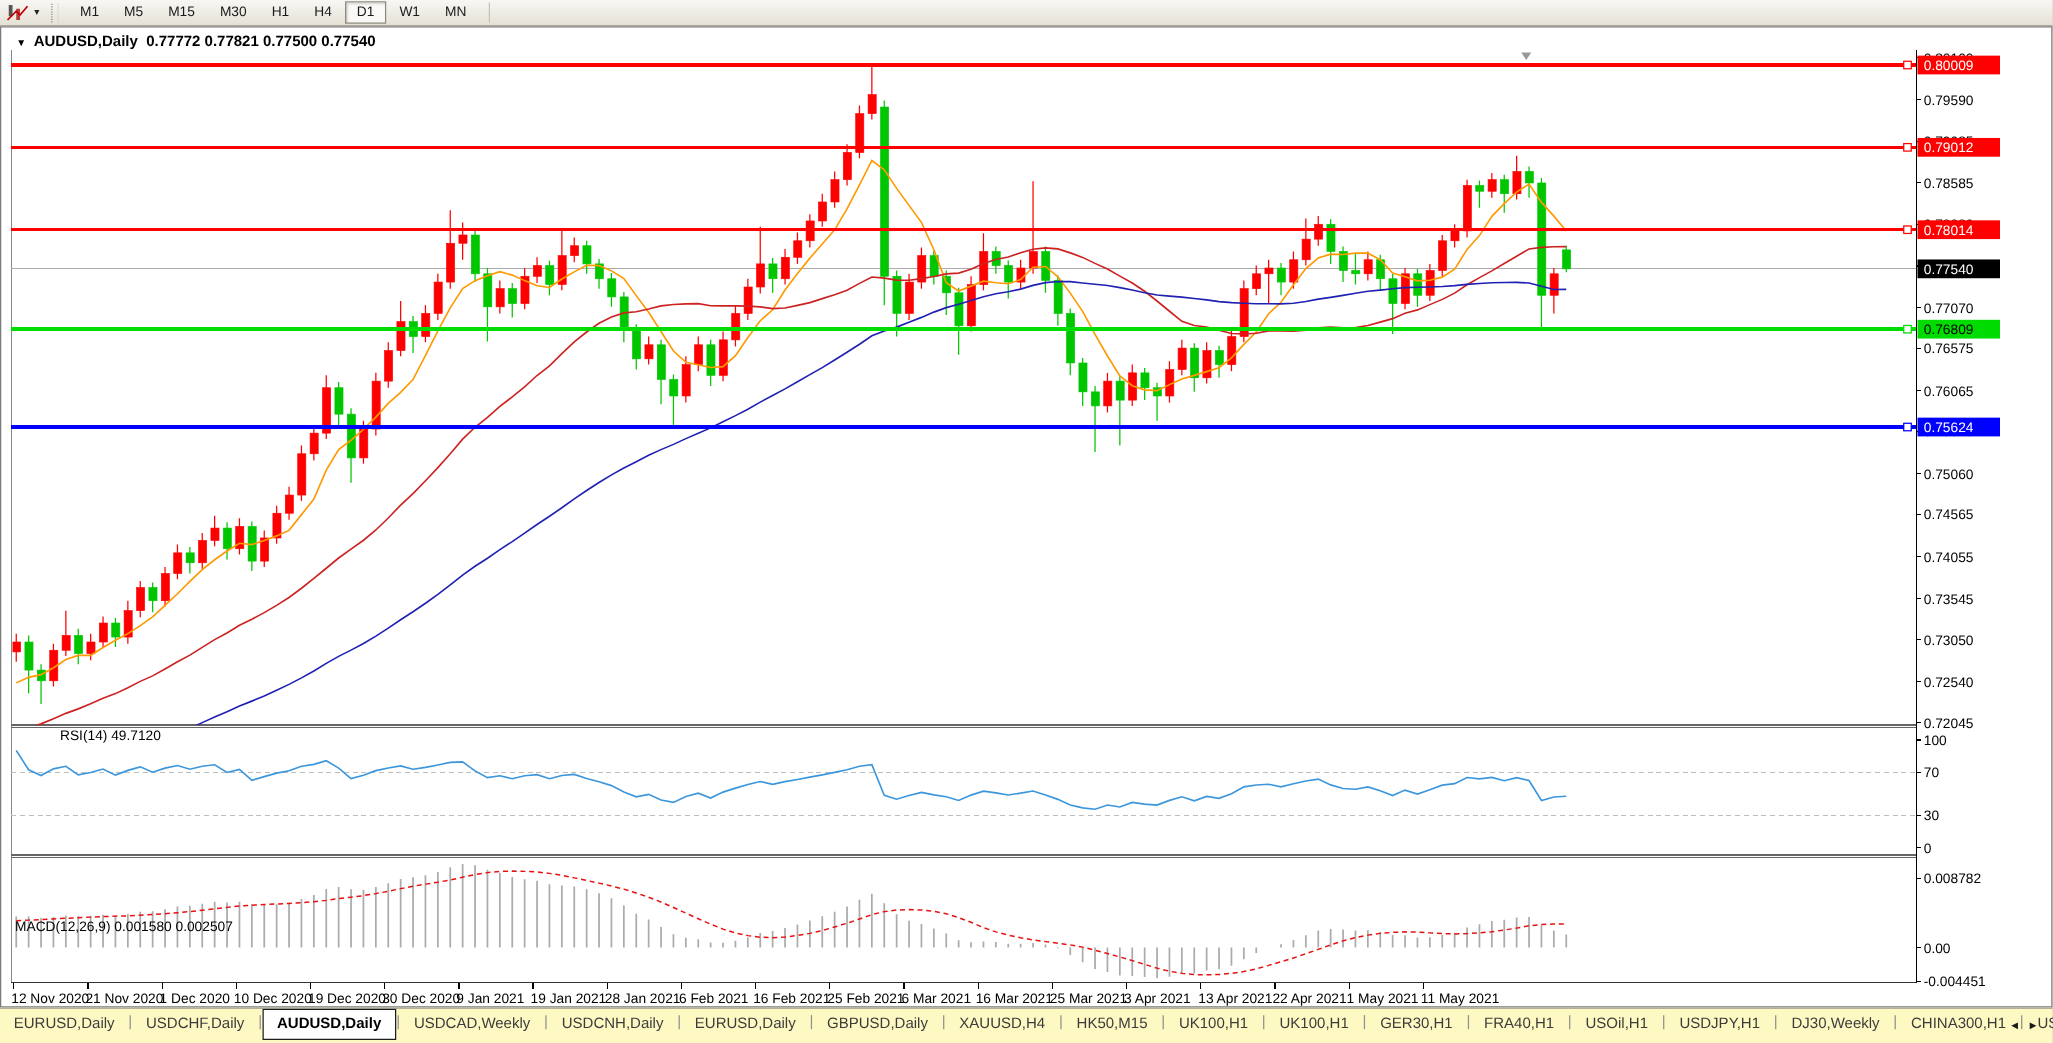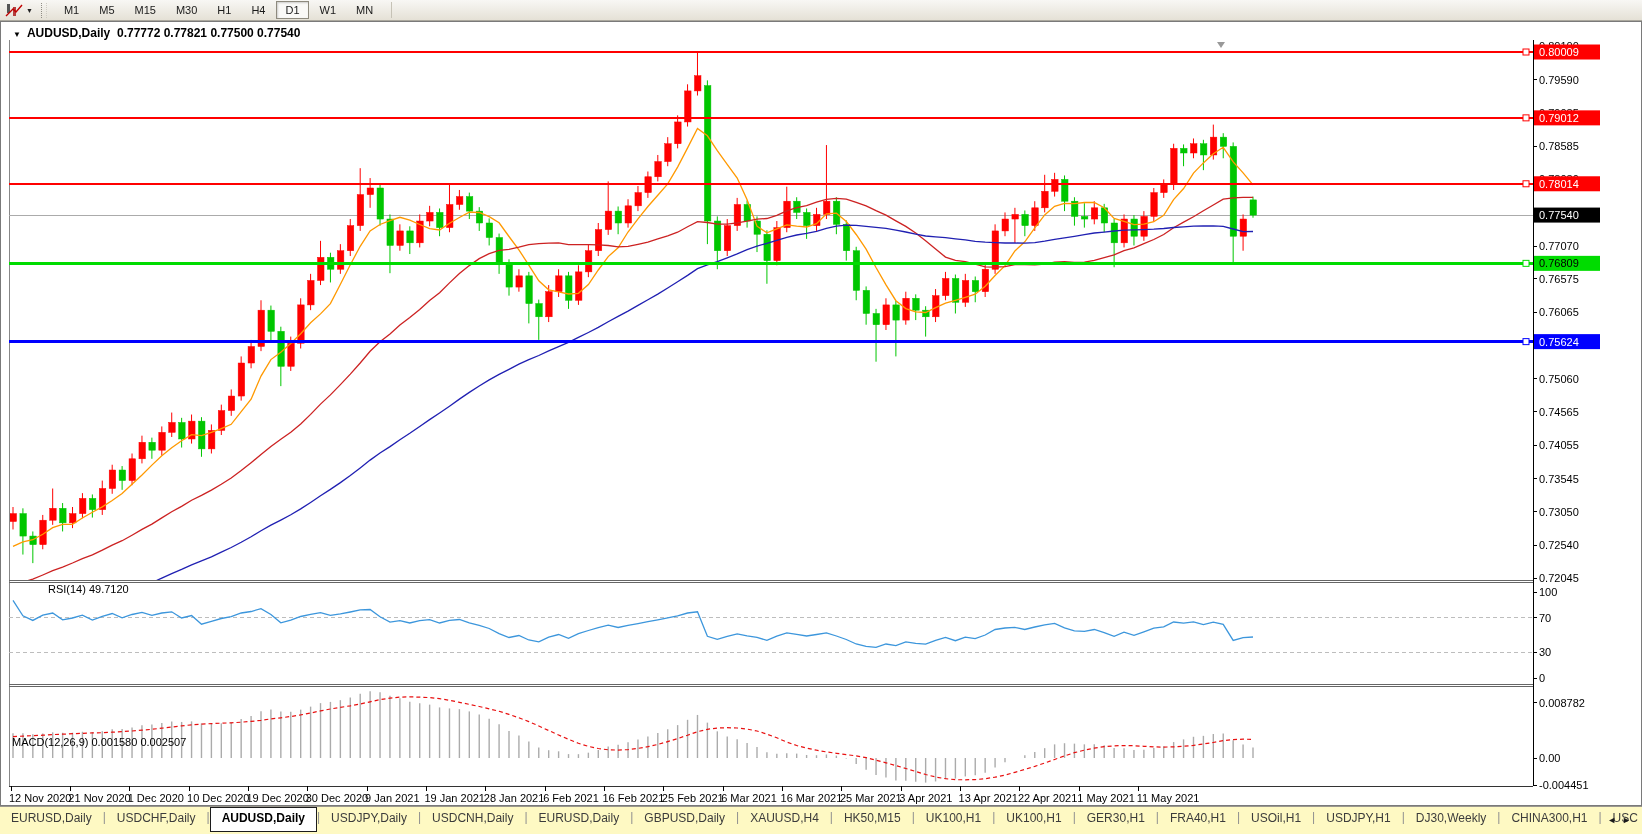--- a/index.html
+++ b/index.html
@@ -595,21 +595,21 @@
 
 <div class="tabbar">
   <div class="tab-lead"></div>
   <div id="tabs" style="display:flex;">
       <div class="tab">EURUSD,Daily</div>
       <span class="tab-div">|</span>
       <div class="tab">USDCHF,Daily</div>
       <span class="tab-div">|</span>
       <div class="tab active">AUDUSD,Daily</div>
       <span class="tab-div">|</span>
-      <div class="tab">USDJPY,Daily</div>
+      <div class="tab">USDCAD,Weekly</div>
       <span class="tab-div">|</span>
       <div class="tab">USDCNH,Daily</div>
       <span class="tab-div">|</span>
       <div class="tab">EURUSD,Daily</div>
       <span class="tab-div">|</span>
       <div class="tab">GBPUSD,Daily</div>
       <span class="tab-div">|</span>
       <div class="tab">XAUUSD,H4</div>
       <span class="tab-div">|</span>
       <div class="tab">HK50,M15</div>

